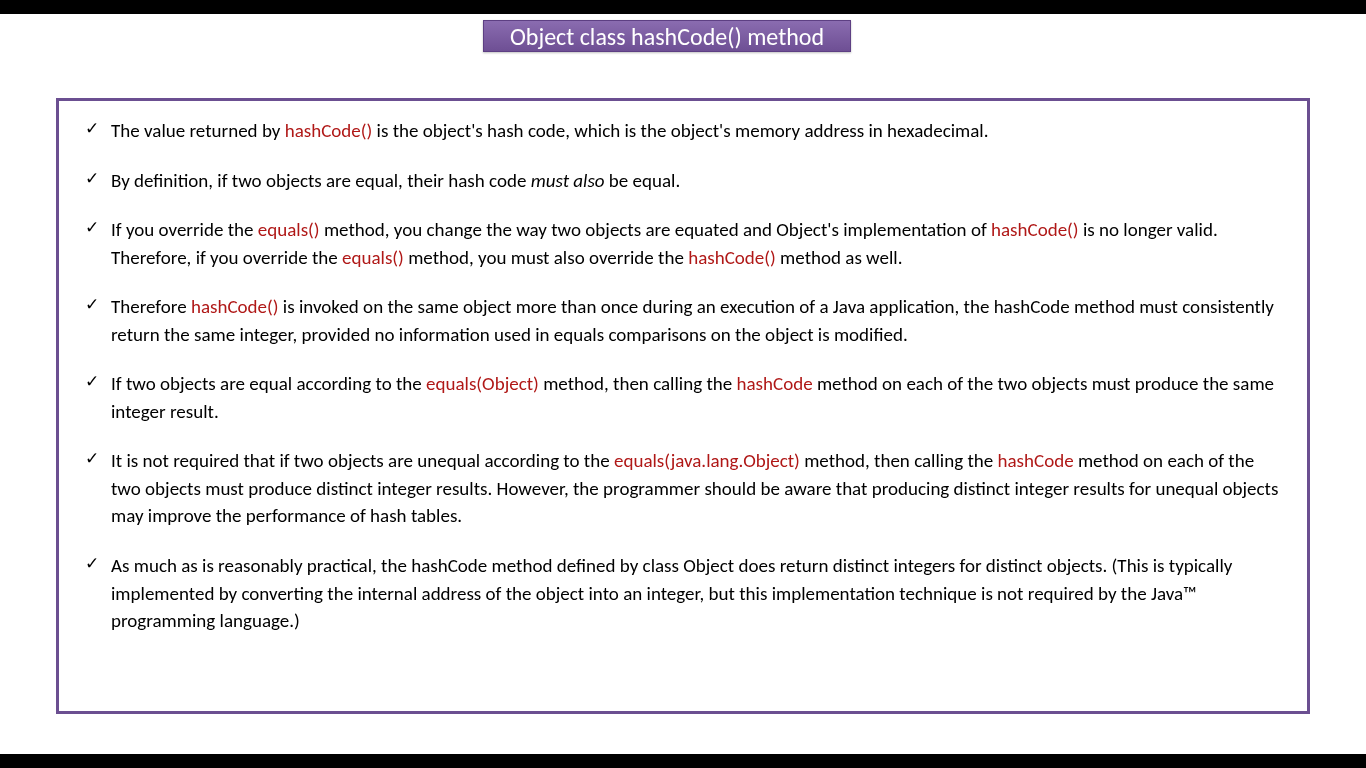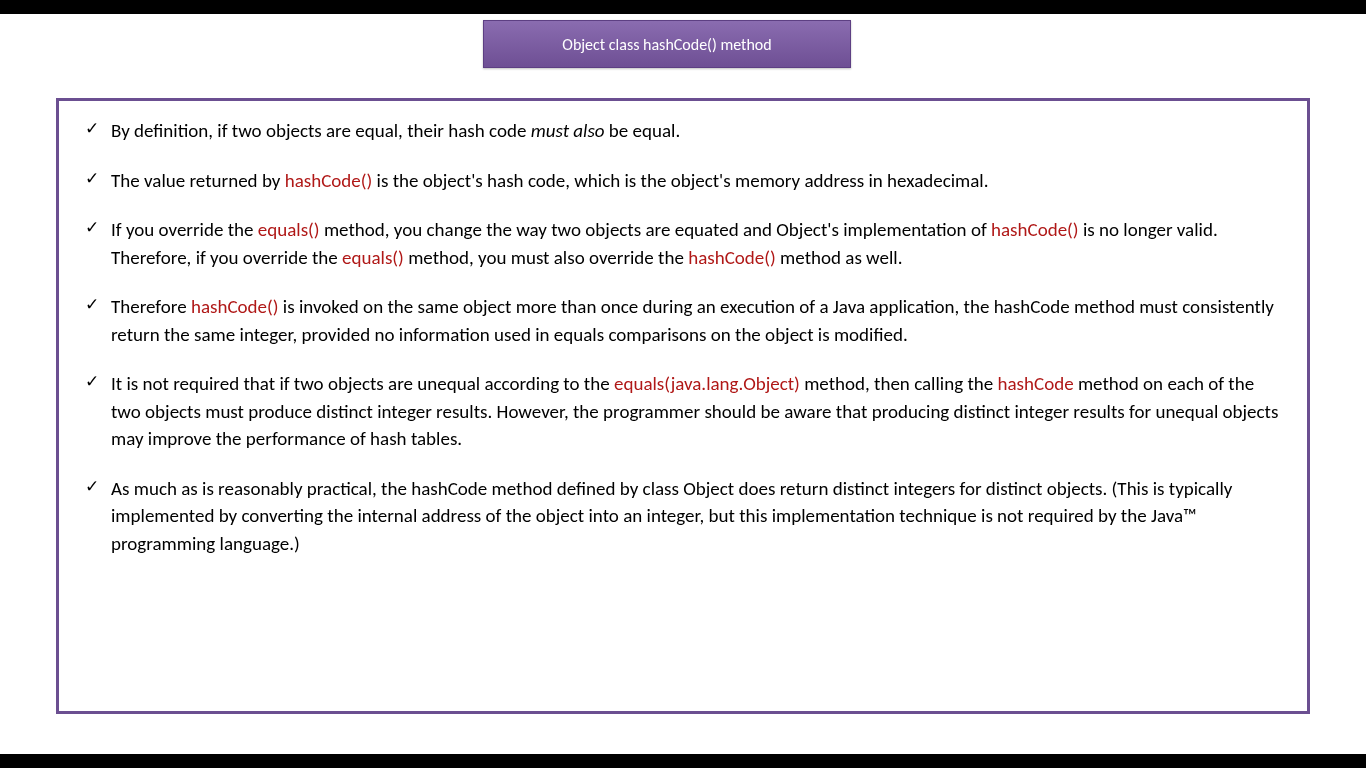--- a/index.html
+++ b/index.html
@@ -22,27 +22,27 @@
     bottom: 0; left: 0;
     width: 1366px;
     height: 14px;
     background: #000;
   }
   .title-badge {
     position: absolute;
     top: 20px;
     left: 483px;
     width: 368px;
-    height: 48px;
+    height: 32px;
     background: #7a5ba0;
     background: linear-gradient(#8a6cb0, #6e4f94);
     border: 1px solid #5d3f83;
     box-shadow: 0 1px 2px rgba(0,0,0,0.25);
     color: #fff;
-    font-size: 16px;
+    font-size: 24px;
     display: flex;
     align-items: center;
     justify-content: center;
     font-weight: 400;
   }
   .content-box {
     position: absolute;
     top: 98px;
     left: 56px;
     width: 1254px;
@@ -85,35 +85,38 @@
 <div class="blackbar-bottom"></div>
 
 <div class="title-badge">
   <span>Object class hashCode() method</span>
 </div>
 
 <div class="content-box">
   <ul class="bullets">
 
     <li>
-      <span>By definition, if two objects are equal, their hash code </span><em class="it">must also</em><span> be equal.</span>
+      <span>The value returned by </span><span class="kw">hashCode()</span><span> is the object's hash code, which is the object's memory address in hexadecimal.</span>
     </li>
 
     <li>
-      <span>The value returned by </span><span class="kw">hashCode()</span><span> is the object's hash code, which is the object's memory address in hexadecimal.</span>
+      <span>By definition, if two objects are equal, their hash code </span><em class="it">must also</em><span> be equal.</span>
     </li>
 
     <li>
       <span>If you override the </span><span class="kw">equals()</span><span> method, you change the way two objects are equated and Object's implementation of </span><span class="kw">hashCode()</span><span> is no longer valid. Therefore, if you override the </span><span class="kw">equals()</span><span> method, you must also override the </span><span class="kw">hashCode()</span><span> method as well.</span>
     </li>
 
     <li>
       <span>Therefore </span><span class="kw">hashCode()</span><span> is invoked on the same object more than once during an execution of a Java application, the hashCode method must consistently return the same integer, provided no information used in equals comparisons on the object is modified.</span>
     </li>
 
+    <li>
+      <span>If two objects are equal according to the </span><span class="kw">equals(Object)</span><span> method, then calling the </span><span class="kw">hashCode</span><span> method on each of the two objects must produce the same integer result.</span>
+    </li>
 
     <li>
       <span>It is not required that if two objects are unequal according to the </span><span class="kw">equals(java.lang.Object)</span><span> method, then calling the </span><span class="kw">hashCode</span><span> method on each of the two objects must produce distinct integer results. However, the programmer should be aware that producing distinct integer results for unequal objects may improve the performance of hash tables.</span>
     </li>
 
     <li>
       <span>As much as is reasonably practical, the hashCode method defined by class Object does return distinct integers for distinct objects. (This is typically implemented by converting the internal address of the object into an integer, but this implementation technique is not required by the Java™ programming language.)</span>
     </li>
 
   </ul>

